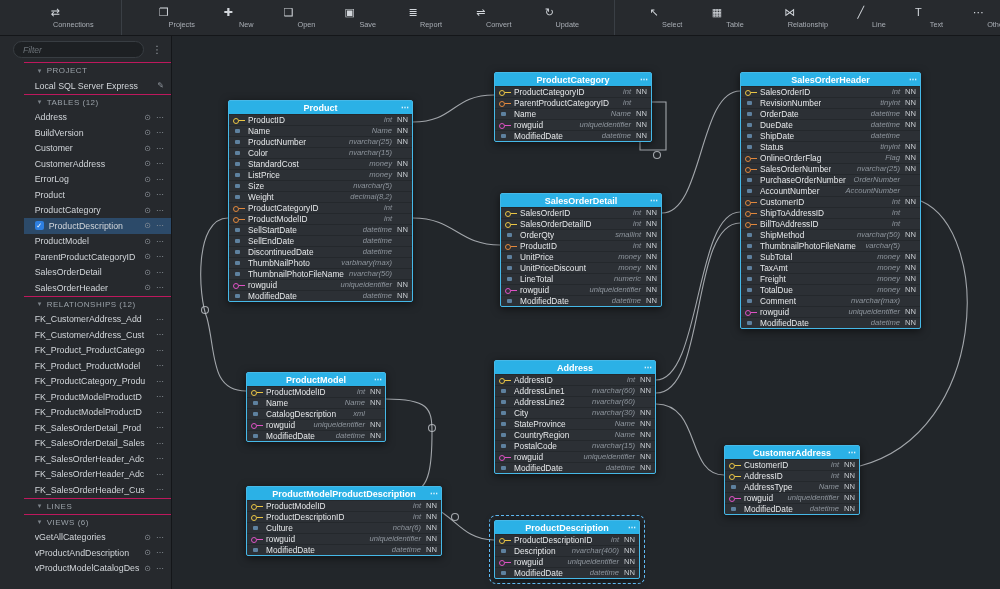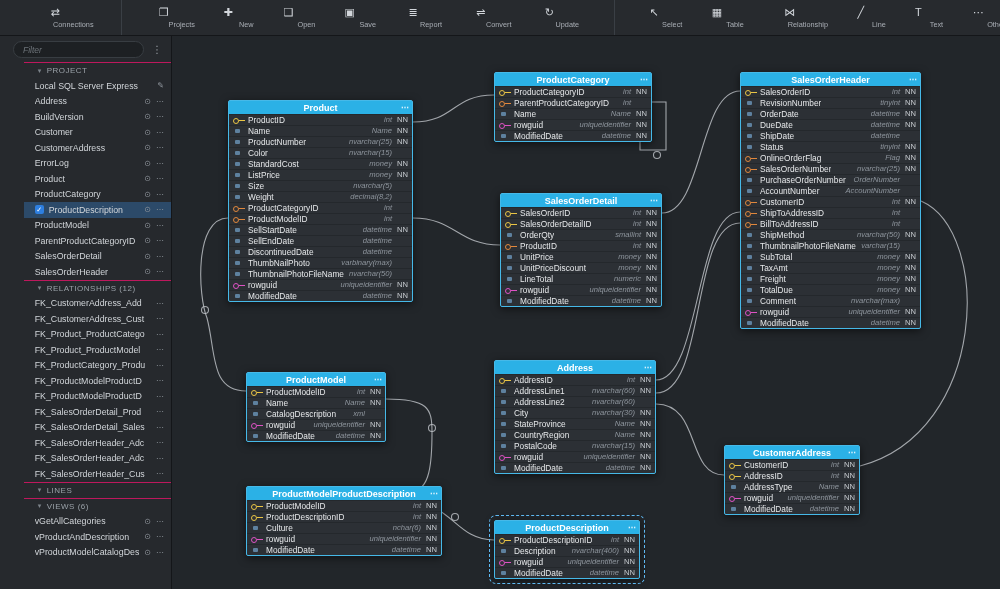--- a/index.html
+++ b/index.html
@@ -199,20 +199,24 @@
           <div class="sec-h">
             <span class="caret">▾</span>
             <span class="sec-label">PROJECT</span>
           </div>
           <div class="s-item">
             <span class="s-label">Local SQL Server Express</span>
             <span class="s-ic">✎</span>
           </div>
         </div>
         <div class="sec">
+          <div class="sec-h">
+            <span class="caret">▾</span>
+            <span class="sec-label">TABLES  (12)</span>
+          </div>
           <div class="s-item">
             <span class="s-label">Address</span>
             <span class="s-ic">⊙</span>
             <span class="s-ic">⋯</span>
           </div>
           <div class="s-item">
             <span class="s-label">BuildVersion</span>
             <span class="s-ic">⊙</span>
             <span class="s-ic">⋯</span>
           </div>
@@ -660,21 +664,21 @@
           </div>
           <div class="trow">
             <span class="ki col"></span>
             <span class="cname">ShipMethod</span>
             <span class="ctype">nvarchar(50)</span>
             <span class="cnn">NN</span>
           </div>
           <div class="trow">
             <span class="ki col"></span>
             <span class="cname">ThumbnailPhotoFileName</span>
-            <span class="ctype">varchar(15)</span>
+            <span class="ctype">varchar(5)</span>
             <span class="cnn"></span>
           </div>
           <div class="trow">
             <span class="ki col"></span>
             <span class="cname">SubTotal</span>
             <span class="ctype">money</span>
             <span class="cnn">NN</span>
           </div>
           <div class="trow">
             <span class="ki col"></span>

